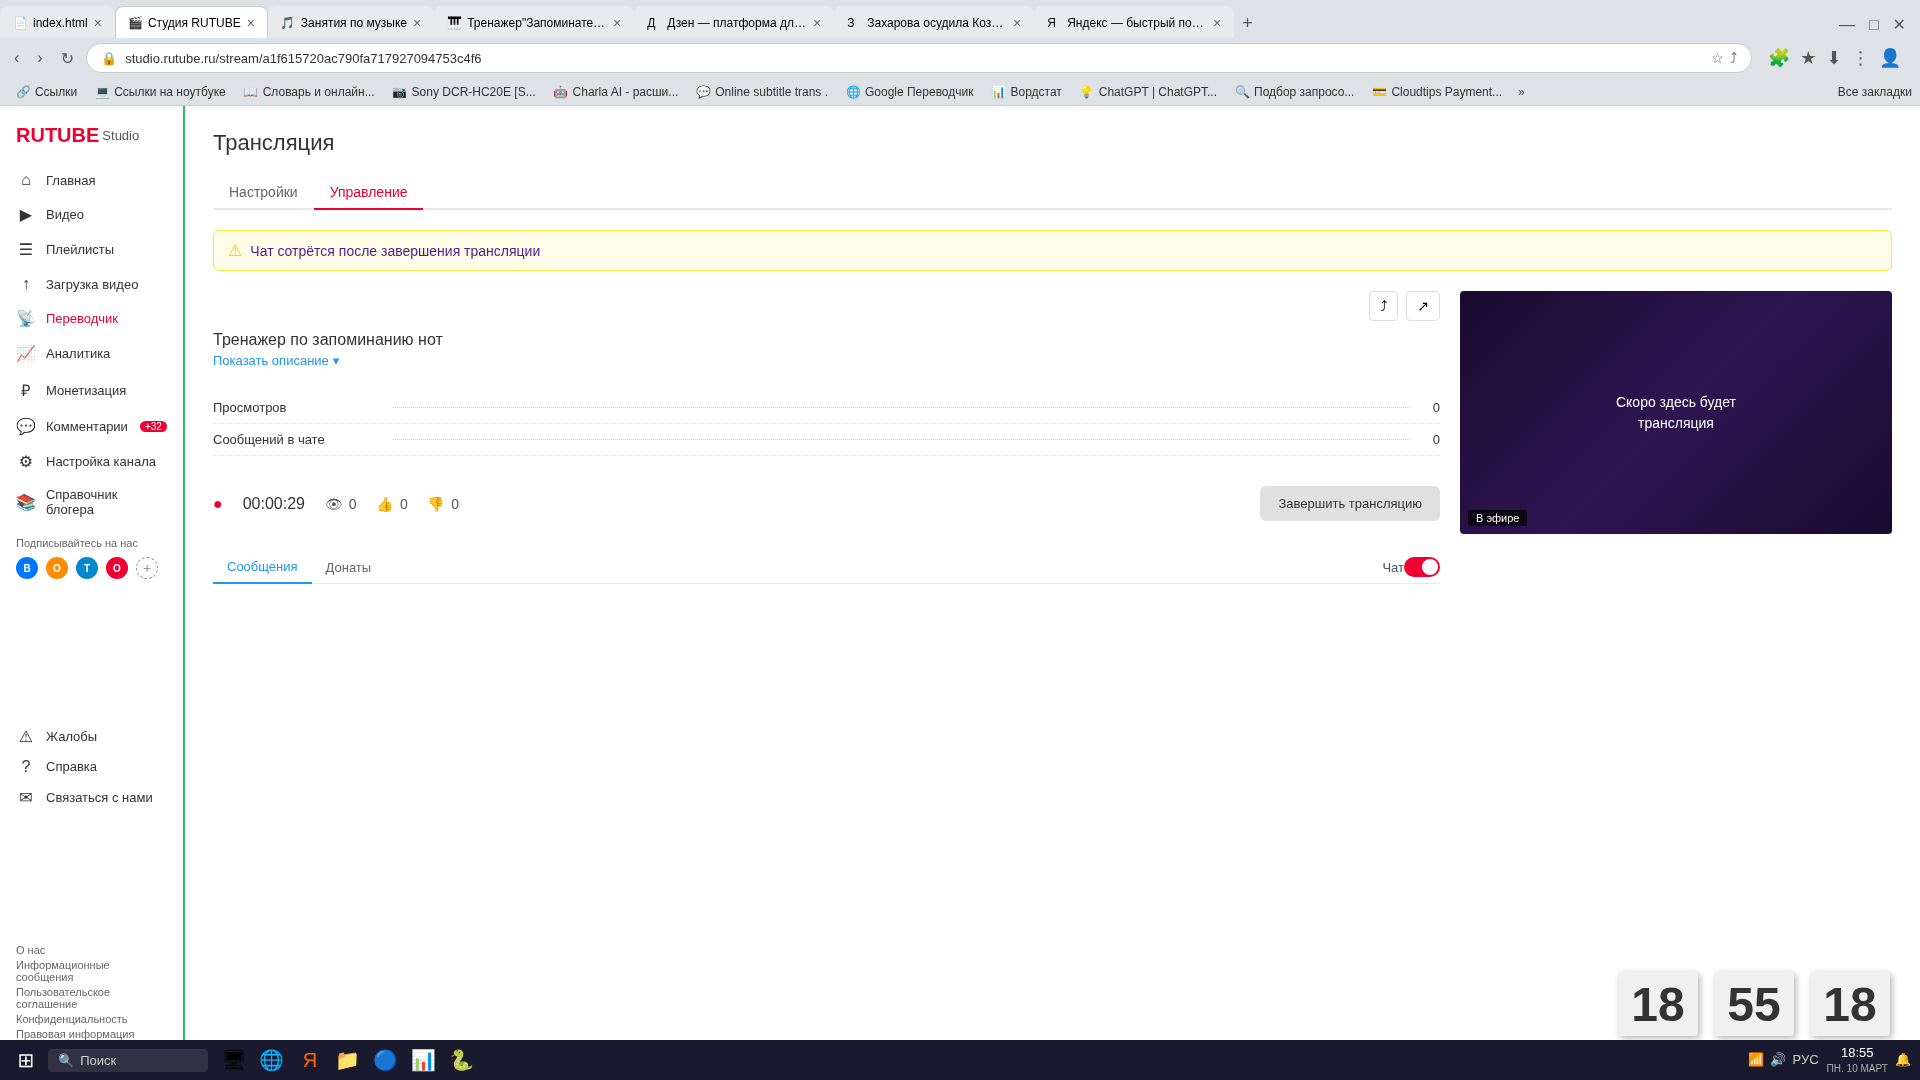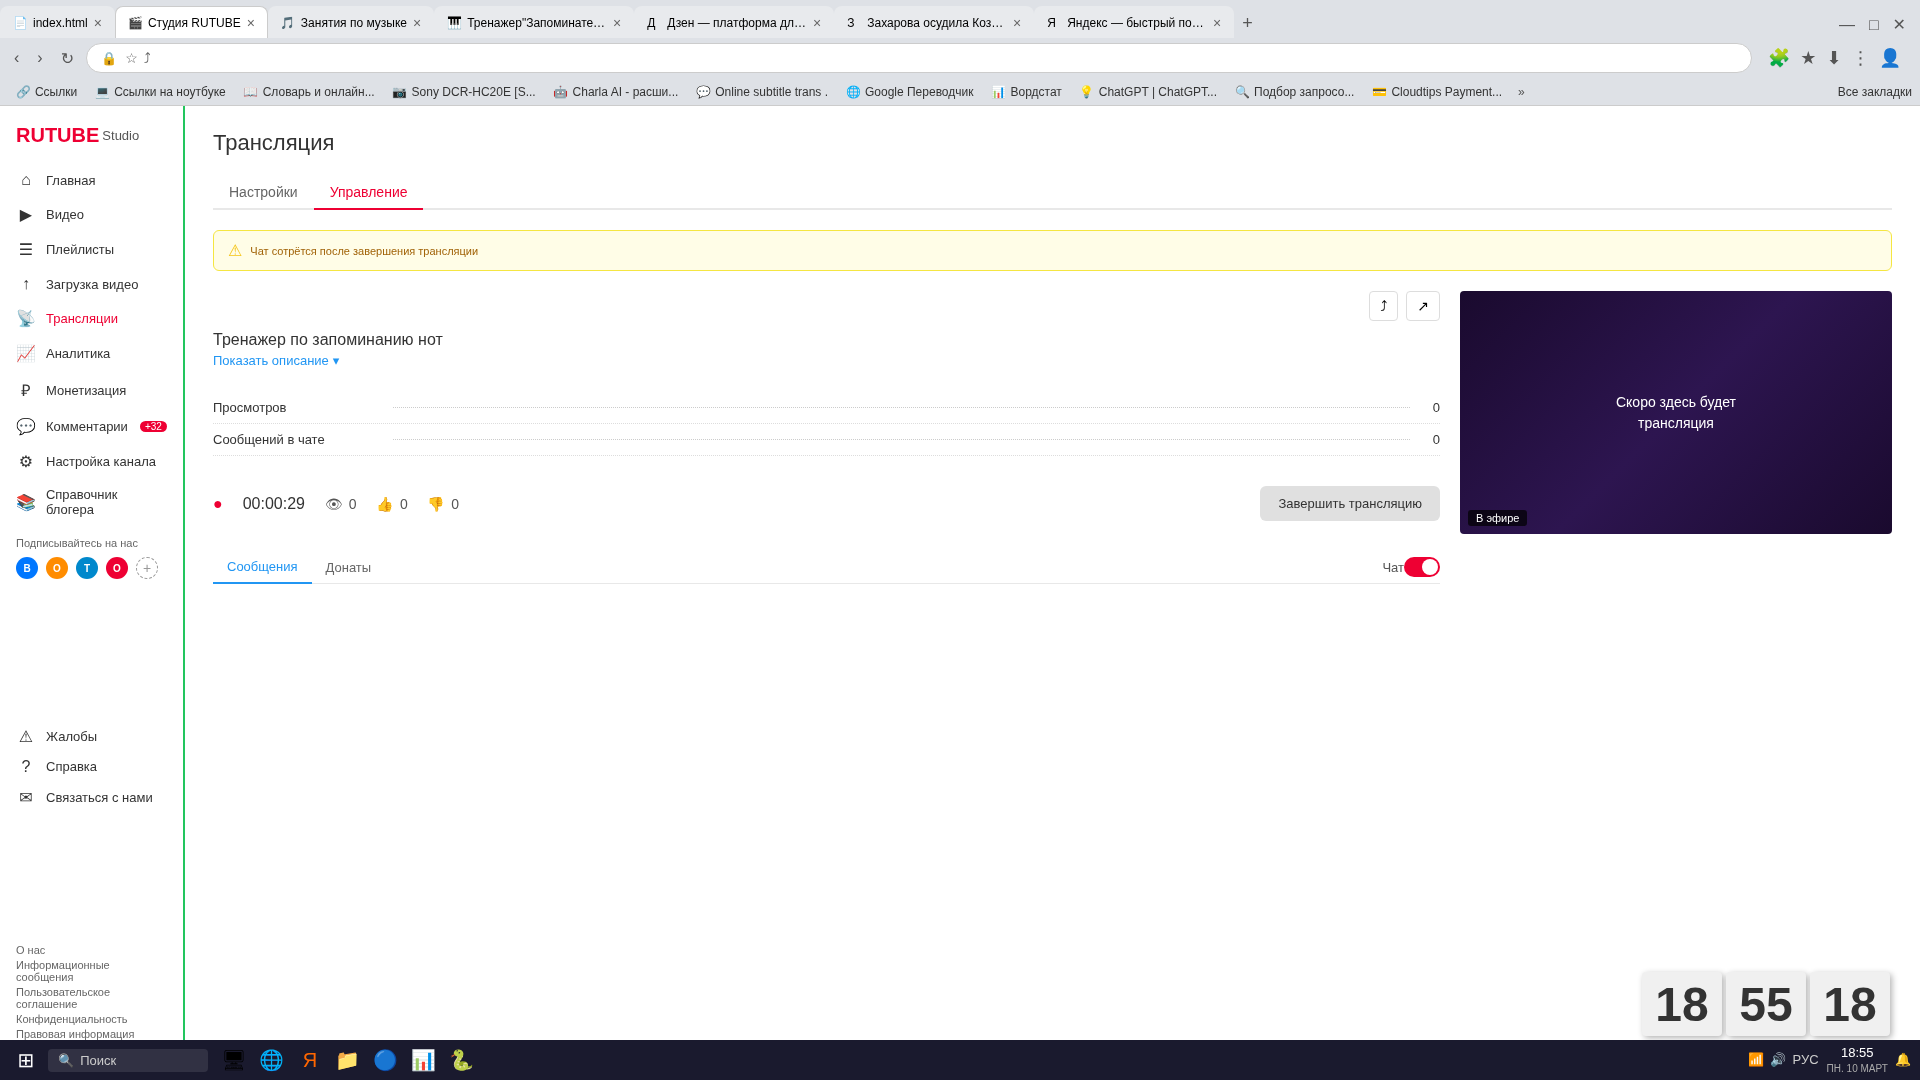--- a/index.html
+++ b/index.html
@@ -52,21 +52,21 @@
     .main-content { flex: 1; background: #fff; padding: 0; overflow-y: auto; }
     .content-inner { padding: 24px 28px; }
     .page-title { font-size: 22px; font-weight: 500; color: #333; margin-bottom: 20px; }
 
     .tabs { display: flex; border-bottom: 2px solid #e8e8e8; margin-bottom: 20px; }
     .tab-item { padding: 8px 16px; cursor: pointer; font-size: 14px; color: #666; }
     .tab-item.active { color: #e03; border-bottom: 2px solid #e03; margin-bottom: -2px; font-weight: 500; }
 
     .alert-box { background: #fffde7; border: 1px solid #f5e642; border-radius: 6px; padding: 10px 14px; display: flex; align-items: center; gap: 8px; margin-bottom: 20px; }
     .alert-icon { color: #f5c518; font-size: 16px; }
-    .alert-text { font-size: 11px; color: #a16207; }
+    .alert-text { font-size: 14px; color: #4c1d95; }
 
     .stream-info { display: flex; gap: 20px; }
     .stream-details { flex: 1; }
     .stream-title { font-size: 16px; font-weight: 500; color: #333; margin-bottom: 4px; }
     .show-desc { font-size: 13px; color: #2196f3; cursor: pointer; display: flex; align-items: center; gap: 4px; }
 
     .stats-row { margin-top: 24px; }
     .stat-item { display: flex; align-items: center; padding: 8px 0; border-bottom: 1px dotted #ddd; }
     .stat-label { font-size: 13px; color: #333; width: 180px; }
     .stat-dots { flex: 1; border-bottom: 1px dotted #ccc; }
@@ -95,21 +95,21 @@
     
     .taskbar { position: fixed; bottom: 0; left: 0; width: 1920px; height: 40px; background: #1a1a2e; display: flex; align-items: center; padding: 0 8px; gap: 4px; z-index: 1000; }
     .taskbar-start { width: 36px; height: 36px; display: flex; align-items: center; justify-content: center; cursor: pointer; color: #fff; font-size: 20px; }
     .taskbar-search { display: flex; align-items: center; gap: 6px; background: rgba(255,255,255,0.1); border-radius: 4px; padding: 4px 10px; color: #ccc; font-size: 13px; width: 160px; cursor: pointer; }
     .taskbar-apps { display: flex; gap: 2px; margin-left: 4px; }
     .taskbar-app { width: 36px; height: 36px; display: flex; align-items: center; justify-content: center; cursor: pointer; border-radius: 4px; }
     .taskbar-right { margin-left: auto; display: flex; align-items: center; gap: 8px; }
     .taskbar-icons { display: flex; gap: 6px; align-items: center; color: #ccc; font-size: 13px; }
     .taskbar-time { color: #fff; font-size: 13px; text-align: center; line-height: 1.3; }
     .taskbar-notify { color: #ccc; font-size: 13px; }
-    .clock-overlay { position: fixed; bottom: 44px; right: 30px; display: flex; gap: 4px; z-index: 999; }
+    .clock-overlay { position: fixed; bottom: 44px; right: 30px; display: flex; gap: 16px; z-index: 999; }
     .clock-digit { background: #f0f0f0; color: #333; font-size: 48px; font-weight: bold; width: 80px; height: 64px; display: flex; align-items: center; justify-content: center; border-radius: 4px; box-shadow: 2px 2px 6px rgba(0,0,0,0.3); }
 
     
     .top-right-area { display: flex; gap: 10px; align-items: center; padding: 0 10px; }
     .header-icon { font-size: 18px; color: #555; cursor: pointer; }
 
     .stream-header-actions { display: flex; gap: 8px; margin-bottom: 10px; justify-content: flex-end; }
   </style>
 </head>
 <body>
@@ -159,20 +159,21 @@
       <button class="nav-btn">✕</button>
     </div>
   </div>
 
   <div class="address-bar-row">
     <button class="nav-btn">‹</button>
     <button class="nav-btn">›</button>
     <button class="nav-btn">↻</button>
     <div class="address-bar">
       <span>🔒</span>
+      <span class="address-text">studio.rutube.ru/stream/a1f615720ac790fa717927094753c4f6</span>
       <div class="address-icons">
         <span class="addr-icon">☆</span>
         <span class="addr-icon">⤴</span>
       </div>
     </div>
     <div class="top-right-area">
       <span class="header-icon">🧩</span>
       <span class="header-icon">★</span>
       <span class="header-icon">⬇</span>
       <span class="header-icon">⋮</span>
@@ -249,21 +250,21 @@
     <div class="nav-item">
       <span class="nav-icon">☰</span>
       <span>Плейлисты</span>
     </div>
     <div class="nav-item">
       <span class="nav-icon">↑</span>
       <span>Загрузка видео</span>
     </div>
     <div class="nav-item active">
       <span class="nav-icon">📡</span>
-      <span>Трансляции</span>
+      <span>Переводчик</span>
     </div>
     <div class="nav-item">
       <span class="nav-icon">📈</span>
       <span>Аналитика</span>
     </div>
     <div class="nav-item">
       <span class="nav-icon">₽</span>
       <span>Монетизация</span>
     </div>
     <div class="nav-item">

